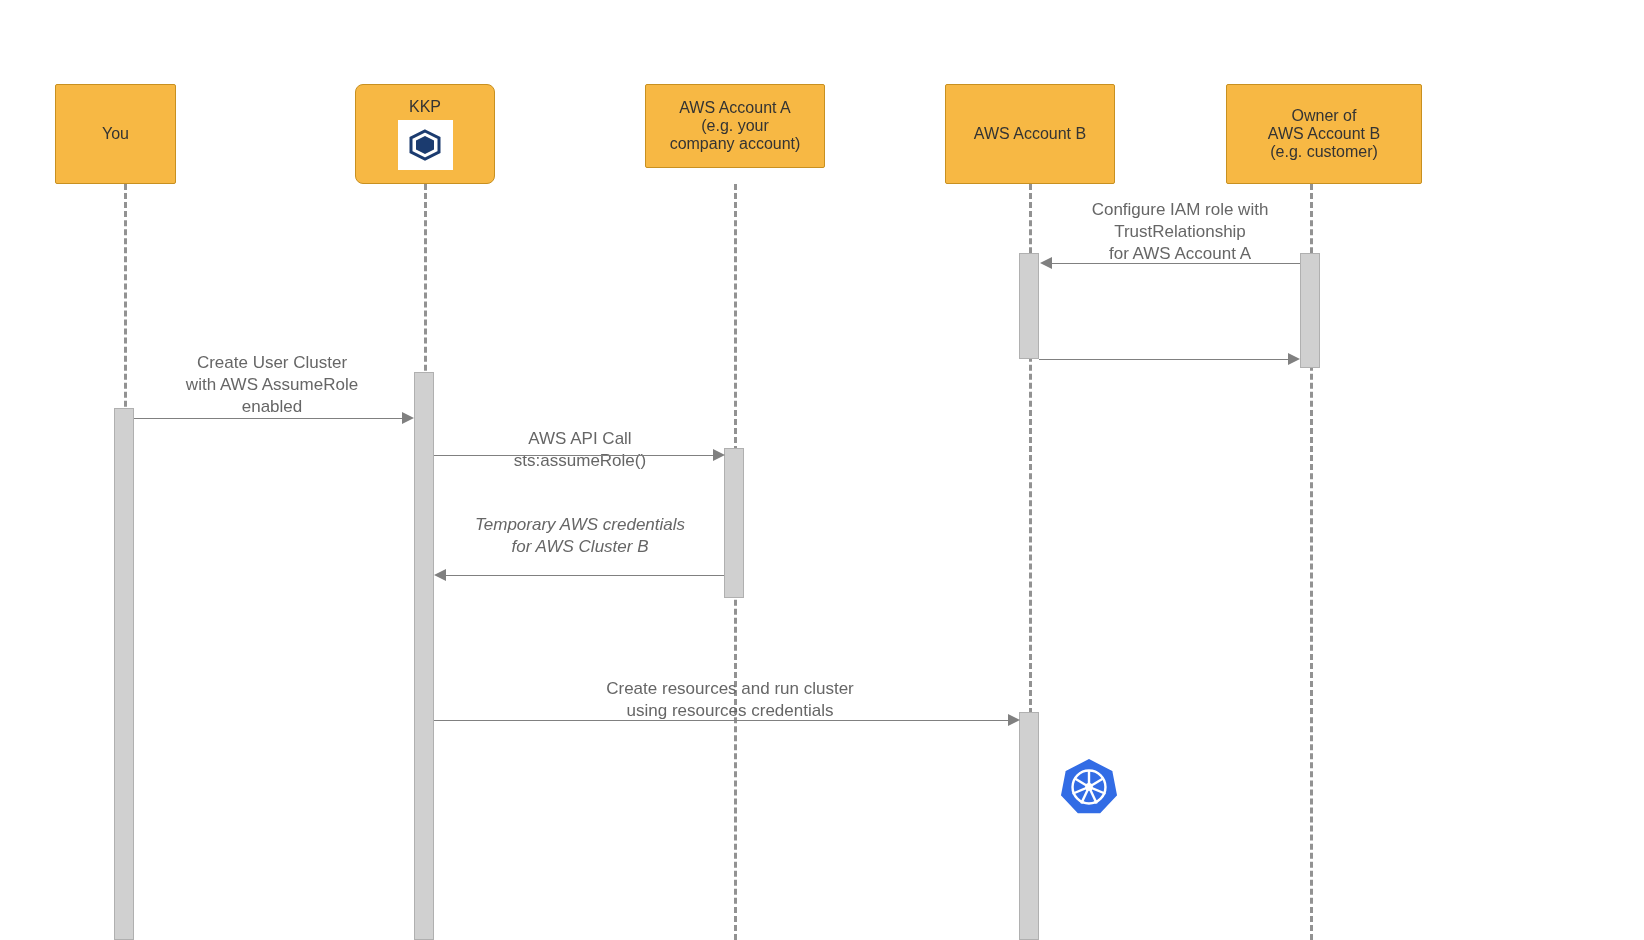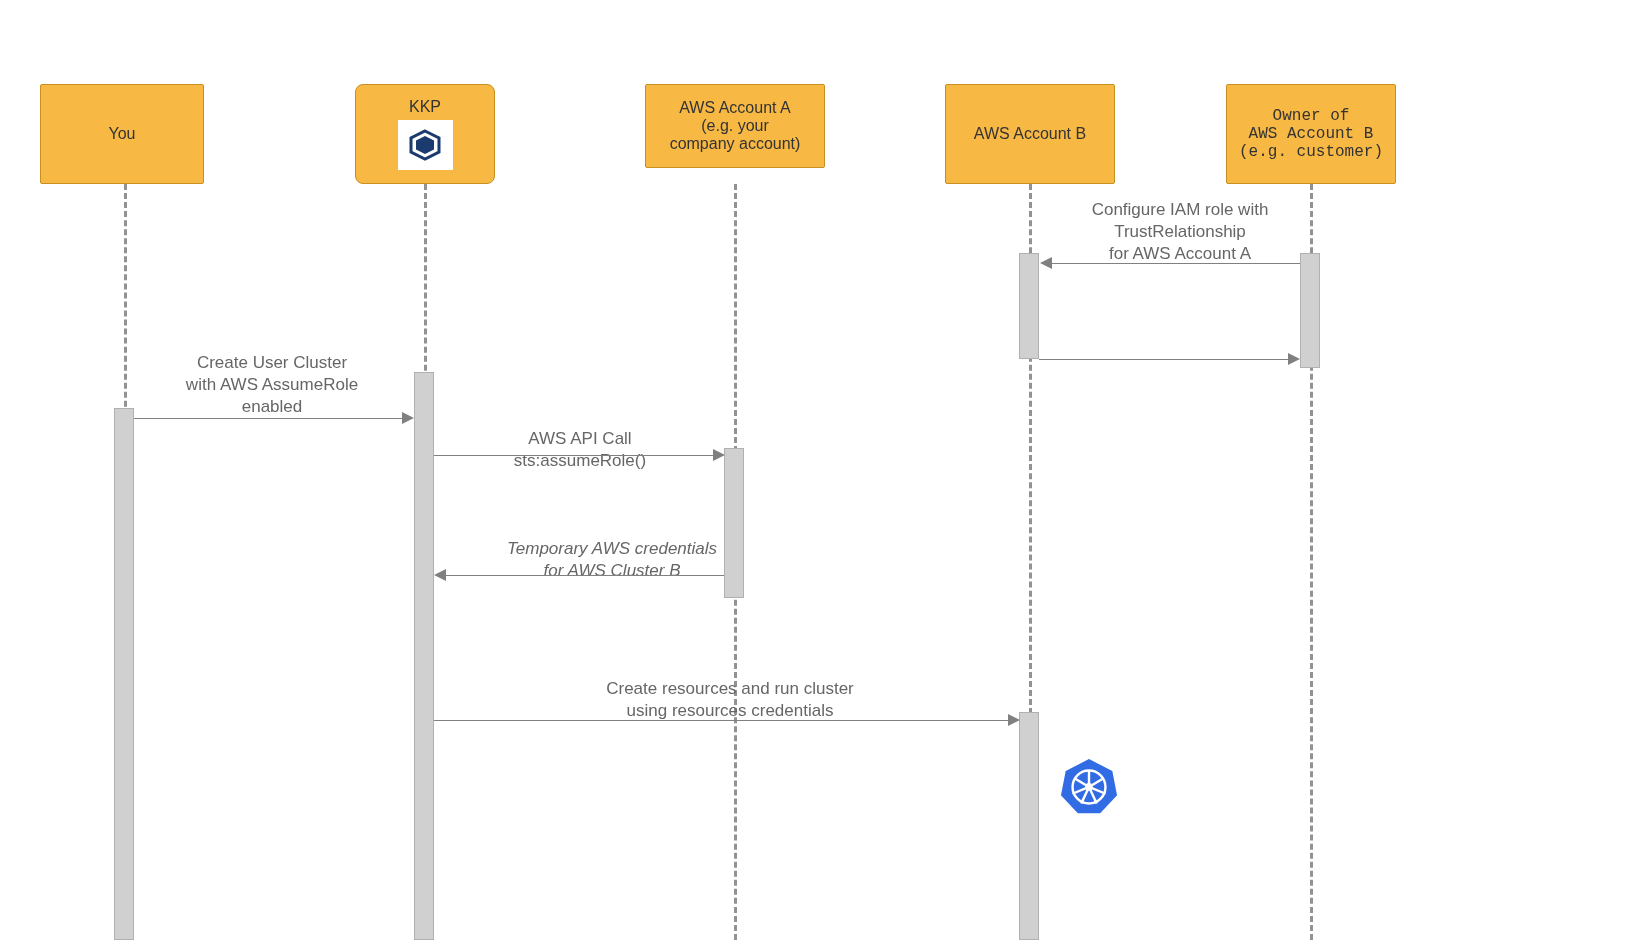--- a/index.html
+++ b/index.html
@@ -72,21 +72,21 @@
     justify-content:center;
     margin-top: 4px;
   }
   .k8s-icon {
     position:absolute;
   }
 </style>
 </head>
 <body>
 
-<div class="participant-box" style="left:40px; top:84px; width:164px; height:100px;">
+<div class="participant-box" style="left:55px; top:84px; width:121px; height:100px;">
   <span>You</span>
 </div>
 
 <div class="participant-box" style="left:355px; top:84px; width:140px; height:100px;border-radius:8px;">
   <span>KKP</span>
   <div class="kkp-logo">
     <svg width="36" height="36" viewBox="0 0 36 36">
       <polygon points="18,4 32,11 32,25 18,32 4,25 4,11" fill="none" stroke="#1b3b6f" stroke-width="3"></polygon>
       <polygon points="18,9 27,13.5 27,22.5 18,27 9,22.5 9,13.5" fill="#1b3b6f"></polygon>
     </svg>
@@ -96,21 +96,21 @@
 <div class="participant-box" style="left:645px; top:84px; width:180px; height:84px;">
   <span>AWS Account A</span>
   <span>(e.g. your</span>
   <span>company account)</span>
 </div>
 
 <div class="participant-box" style="left:945px; top:84px; width:170px; height:100px;">
   <span>AWS Account B</span>
 </div>
 
-<div class="participant-box" style="left:1226px; top:84px; width:170px; height:100px;font-family:Liberation Mono, monospace;">
+<div class="participant-box" style="left:1226px; top:84px; width:196px; height:100px;">
   <span>Owner of</span>
   <span>AWS Account B</span>
   <span>(e.g. customer)</span>
 </div>
 
 <div class="lifeline" style="left:124px; top:184px; height:756px;"></div>
 <div class="lifeline" style="left:424px; top:184px; height:756px;"></div>
 <div class="lifeline" style="left:734px; top:184px; height:756px;"></div>
 <div class="lifeline" style="left:1029px; top:184px; height:756px;"></div>
 <div class="lifeline" style="left:1310px; top:184px; height:756px;"></div>
@@ -146,21 +146,21 @@
 <div class="arrow-line" style="left:134px; top:418px; width:270px;"></div>
 <div class="arrow-head-right" style="left:402px; top:412px;"></div>
 
 <div class="msg-label" style="left:580px; top:428px;">
   <span>AWS API Call</span><br>
   <span>sts:assumeRole()</span>
 </div>
 <div class="arrow-line" style="left:434px; top:455px; width:281px;"></div>
 <div class="arrow-head-right" style="left:713px; top:449px;"></div>
 
-<div class="msg-label italic" style="left:580px; top:538px;margin-left:32px;">
+<div class="msg-label italic" style="left:580px; top:514px;">
   <span>Temporary AWS credentials</span><br>
   <span>for AWS Cluster B</span>
 </div>
 <div class="arrow-line" style="left:446px; top:575px; width:278px;"></div>
 <div class="arrow-head-left" style="left:434px; top:569px;"></div>
 
 <div class="msg-label" style="left:730px; top:678px;">
   <span>Create resources and run cluster</span><br>
   <span>using resources credentials</span>
 </div>

